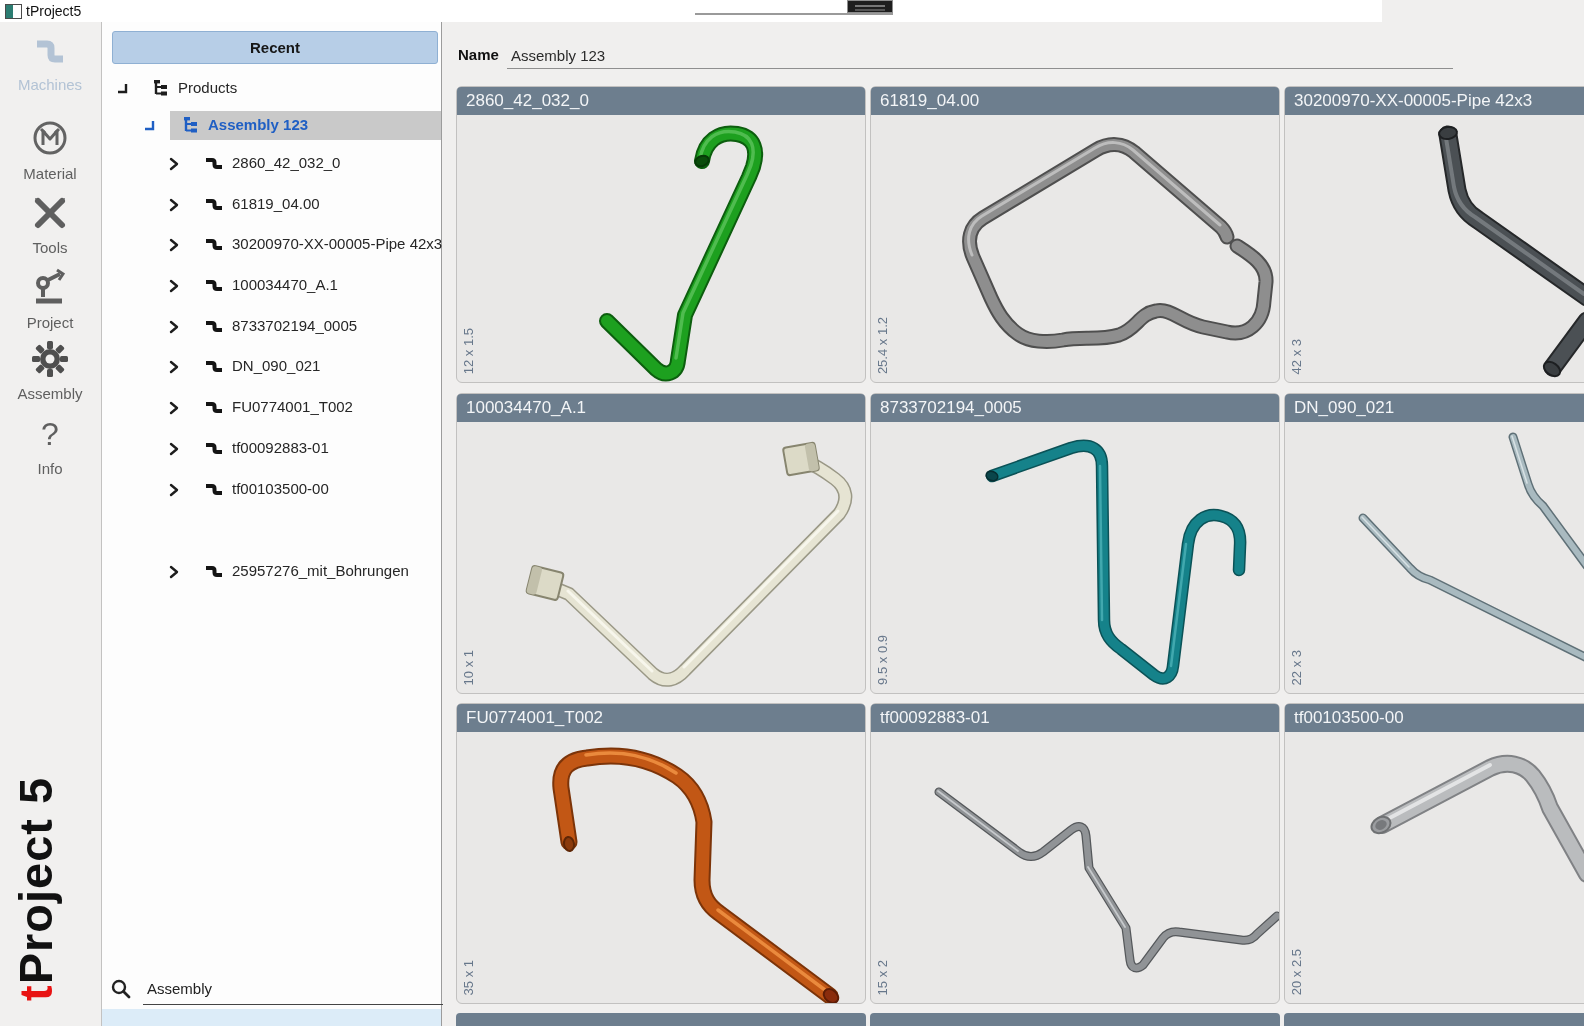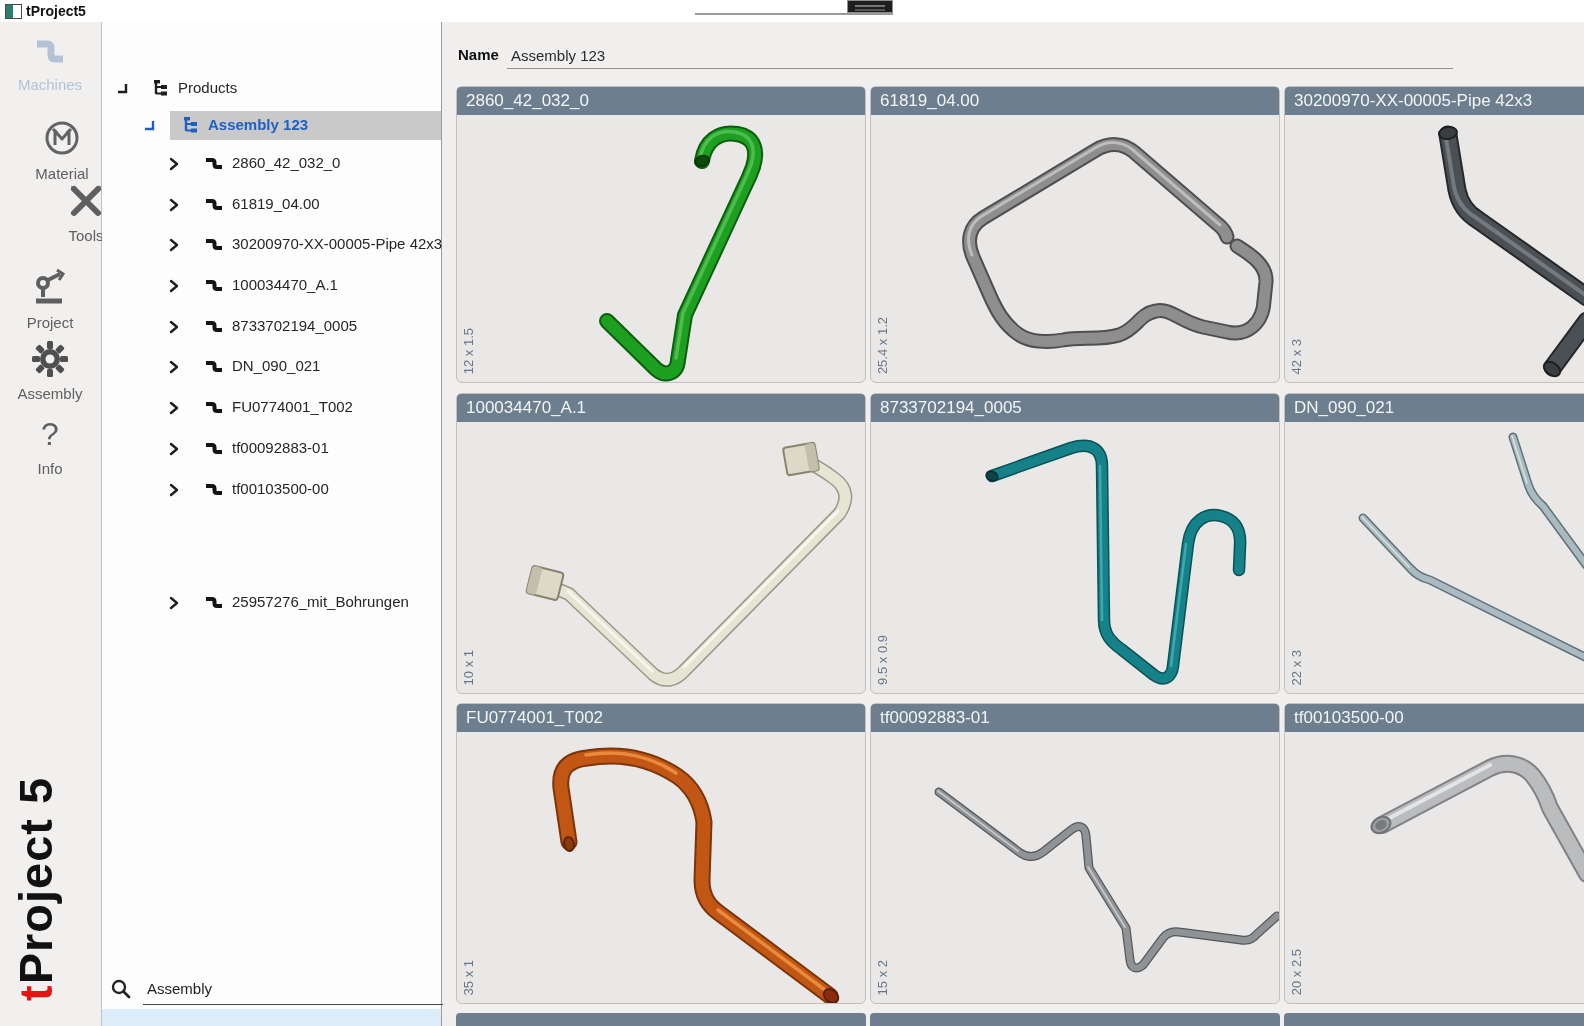--- a/index.html
+++ b/index.html
@@ -1,20 +1,20 @@
 <!DOCTYPE html>
 <html><head>
 <meta charset="utf-8">
 <style>
   html,body{margin:0;padding:0;}
   body{font-family:"Liberation Sans", sans-serif; background:#d8d8d8;}
   #app{position:relative;width:1584px;height:1026px;background:#f0efee;overflow:hidden;}
 
   
-  .titlebar{position:absolute;left:0;top:0;width:1584px;height:22px;background:#ffffff;font-weight:bold;}
+  .titlebar{position:absolute;left:0;top:0;width:1382px;height:22px;background:#ffffff;}
   .titlebar .appicon{position:absolute;left:5px;top:4px;width:15px;height:13px;border:1px solid #4a4a4a;background:#fff;}
   .titlebar .appicon .half{position:absolute;left:0;top:0;width:7px;height:13px;background:#2c7d72;}
   .titlebar .title{position:absolute;left:26px;top:3px;font-size:14px;color:#111;}
   .float-win{position:absolute;left:695px;top:0;width:198px;height:13px;background:#ffffff;border-bottom:2px solid #9a9a9a;}
   .float-btn{position:absolute;right:0;top:0;width:46px;height:13px;background:#1e1e1e;border:1px solid #8e8e8e;box-sizing:border-box;}
   .float-btn i{position:absolute;left:7px;right:7px;top:4px;height:2px;background:#777;display:block;}
   .float-btn i + i{top:8px;background:#555;}
 
   
   .sidebar{position:absolute;left:0;top:22px;width:101px;height:1004px;background:#f1f0ef;border-right:1px solid #c3c2c1;}
@@ -76,30 +76,30 @@
 
   <div class="sidebar">
 
     <div class="side-item active" style="top:13px;">
       <svg width="40" height="34" viewBox="0 0 40 34">
         <path d="M7,9 H17 Q21,9 21,13 V20 Q21,24 25,24 H33" fill="none" stroke="#b3c3d5" stroke-width="7"></path>
       </svg>
       <span class="lbl">Machines</span>
     </div>
 
-    <div class="side-item" style="top:96px;margin-left:12px;">
+    <div class="side-item" style="top:96px;">
       <svg width="40" height="40" viewBox="0 0 40 40">
         <circle cx="20" cy="20" r="15" fill="none" stroke="#636363" stroke-width="3"></circle>
         <path d="M13,27 V13 L20,21 L27,13 V27" fill="none" stroke="#636363" stroke-width="3" stroke-linejoin="round"></path>
         <path d="M11,11 l4,4 M29,11 l-4,4" stroke="#636363" stroke-width="3"></path>
       </svg>
       <span class="lbl">Material</span>
     </div>
 
-    <div class="side-item" style="top:160px;padding-left:36px;">
+    <div class="side-item" style="top:172px;">
       <svg width="38" height="38" viewBox="0 0 38 38">
         <path d="M7,7 L31,31" stroke="#5f5f5f" stroke-width="6" stroke-linecap="round"></path>
         <path d="M31,7 L7,31" stroke="#5f5f5f" stroke-width="6" stroke-linecap="round"></path>
         <path d="M4,4 l6,2 -4,4 -2,-6 z" fill="#5f5f5f"></path>
         <path d="M34,4 l-2,6 -4,-4 6,-2 z" fill="#5f5f5f"></path>
       </svg>
       <span class="lbl">Tools</span>
     </div>
 
     <div class="side-item" style="top:245px;">
@@ -139,20 +139,21 @@
       </svg>
       <span class="lbl">Info</span>
     </div>
 
     <div class="logo">
       <span class="vtext"><span class="t">t</span><span>Project 5</span></span>
     </div>
   </div>
 
   <div class="treepanel">
+    <div class="recent-btn">Recent</div>
 
     <div class="trow" style="top:52px;">
       <svg class="toggle" style="left:14px;" width="13" height="13" viewBox="0 0 13 13">
         <path d="M10,2 V10 H2" fill="none" stroke="#1d1d1d" stroke-width="2.4"></path>
       </svg>
       <svg class="nodeicon" style="left:50px;" width="18" height="17" viewBox="0 0 18 17">
         <g fill="#1d1d1d" stroke="#1d1d1d">
           <path d="M4,3 V14" fill="none" stroke-width="2.4"></path>
           <rect x="2" y="0" width="6" height="3.4" stroke="none"></rect>
           <path d="M4,7 H9" fill="none" stroke-width="2"></path>
@@ -256,21 +257,21 @@
     </div>
     <div class="trow" style="top:453px;">
       <svg class="toggle" style="left:66px;" width="12" height="14" viewBox="0 0 12 14">
           <path d="M3,2 L9,7 L3,12" fill="none" stroke="#1d1d1d" stroke-width="2.4" stroke-linecap="round" stroke-linejoin="round"></path>
         </svg>
       <svg class="nodeicon" style="left:102px;" width="20" height="17" viewBox="0 0 20 17">
           <path d="M2,5 H8 Q10.5,5 10.5,7.5 V9.5 Q10.5,12 13,12 H18" fill="none" stroke="#141414" stroke-width="4"></path>
         </svg>
       <span class="tlabel" style="left:130px;">tf00103500-00</span>
     </div>
-    <div class="trow" style="top:535px;margin-top:31px;">
+    <div class="trow" style="top:535px;">
       <svg class="toggle" style="left:66px;" width="12" height="14" viewBox="0 0 12 14">
           <path d="M3,2 L9,7 L3,12" fill="none" stroke="#1d1d1d" stroke-width="2.4" stroke-linecap="round" stroke-linejoin="round"></path>
         </svg>
       <svg class="nodeicon" style="left:102px;" width="20" height="17" viewBox="0 0 20 17">
           <path d="M2,5 H8 Q10.5,5 10.5,7.5 V9.5 Q10.5,12 13,12 H18" fill="none" stroke="#141414" stroke-width="4"></path>
         </svg>
       <span class="tlabel" style="left:130px;">25957276_mit_Bohrungen</span>
     </div>
 
     <div class="search-row">

